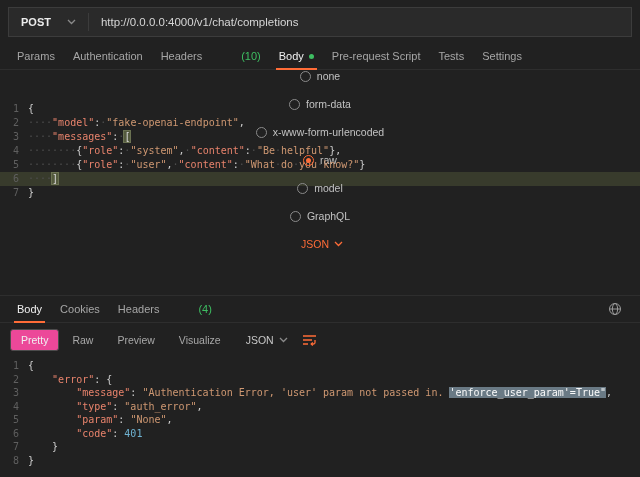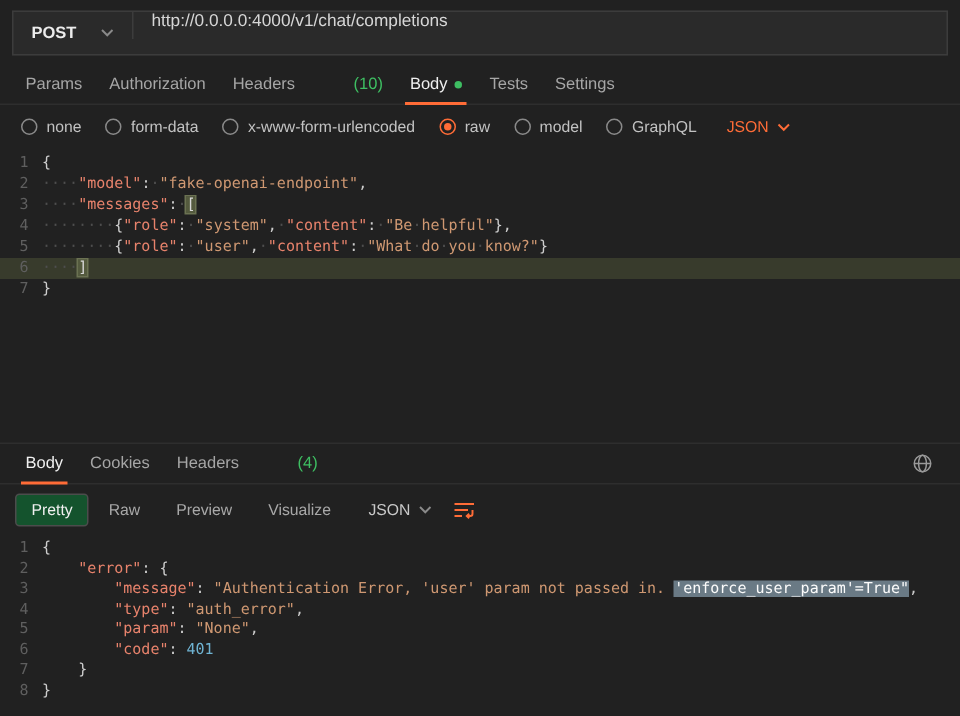--- a/index.html
+++ b/index.html
@@ -1,34 +1,34 @@
 <!DOCTYPE html>
 <html style="--accent: #ff6c37; --success: #3ebe62;"><head>
 <meta charset="utf-8">
 <style>
   * { margin:0; padding:0; box-sizing:border-box; }
   html,body { width:640px; height:477px; }
   body { background:#212121; font-family:"Liberation Sans",sans-serif; color:#c9c9c9; overflow:hidden; font-size:11px; }
   :root { --accent:#ff6c37; --success:#3ebe62; }
 
   .url-row { padding:7px 8px 6px; }
-  .url-box { display:flex; height:30px; background:#2a2a2a; border:1px solid #3c3c3c; border-radius:0; }
+  .url-box { display:flex; align-items:center; height:30px; background:#2a2a2a; border:1px solid #3c3c3c; border-radius:0; }
   .method { display:flex; align-items:center; gap:16px; padding:0 12px; color:#ececec; font-weight:bold; font-size:11px; cursor:pointer; }
   .chev { color:#8a8a8a; display:flex; }
   .url-sep { width:1px; height:18px; background:#3c3c3c; margin-right:12px; }
   .url-text { color:#d6d6d6; font-size:11.5px; }
 
   .req-tabs, .resp-tabs { display:flex; align-items:stretch; height:27px; padding:0 8px; border-bottom:1px solid #2e2e2e; }
   .tab { display:flex; align-items:center; gap:5px; padding:0 9px; color:#a6a6a6; cursor:pointer; position:relative; }
   .tab.active { color:#f0f0f0;justify-content:flex-end; }
   .tab.active::after { content:""; position:absolute; left:6px; right:6px; bottom:-1px; height:2px; background:var(--accent); }
   .count { color:var(--success);margin-left:34px; }
   .dot { width:5px; height:5px; border-radius:50%; background:var(--success); }
 
-  .body-type-row { display:flex; align-items:center; gap:16px; height:29px; padding:0 14px; }
+  .body-type-row { display:flex; align-items:center; gap:16px; height:29px; padding:0 14px;flex-direction:column; }
   .radio-opt { display:flex; align-items:center; gap:6px; cursor:pointer; color:#c2c2c2; font-size:10.5px; }
   .radio { width:11px; height:11px; border-radius:50%; border:1px solid #8a8a8a; position:relative; flex:none; }
   .radio-opt.selected .radio { border-color:var(--accent); }
   .radio-opt.selected .radio::after { content:""; position:absolute; inset:2px; border-radius:50%; background:var(--accent); }
   .lang-dd { display:flex; align-items:center; gap:5px; color:var(--accent); font-size:10.5px; margin-left:4px; cursor:pointer; }
 
   .editor { font-family:"DejaVu Sans Mono",monospace; font-size:10px; line-height:14px; padding-top:3px; overflow:hidden; }
   .editor.req { height:196px; }
   .editor.resp { height:120px; line-height:13.5px; }
   .code-line { display:flex; }
@@ -42,21 +42,21 @@
   .tok-w { color:#4e4e4e; }
   .tok-hl { background:#6a7a85; color:#fbfbfb; }
   .tok-selbox { color:#d8d8d8; background:#545a3e; outline:1px solid #6b7252; }
 
   .resp-tabs { border-top:1px solid #2e2e2e; height:28px; }
   .resp-right { margin-left:auto; display:flex; align-items:center; gap:10px; padding-right:10px; }
   .icon-btn { display:flex; align-items:center; cursor:pointer; }
 
   .resp-toolbar { display:flex; align-items:center; height:33px; padding:0 10px; gap:2px; }
   .view-tab { padding:4px 10px; color:#a8a8a8; cursor:pointer; font-size:10.5px; border:1px solid transparent; border-radius:3px; }
-  .view-tab.active { background:#14532d; border-color:#4c4c4c; color:#f0f0f0; }
+  .view-tab.active { background:#ec4899; border-color:#4c4c4c; color:#f0f0f0; }
   .resp-lang { display:flex; align-items:center; gap:5px; color:#c9c9c9; margin-left:12px; font-size:10.5px; cursor:pointer; }
   .wrap-btn { margin-left:12px; }
 </style>
 </head>
 <body>
 
 <div class="app">
 
   <div class="url-row">
     <div class="url-box">
@@ -71,29 +71,32 @@
       <div class="url-sep"></div>
       <div class="url-text">http://0.0.0.0:4000/v1/chat/completions</div>
     </div>
   </div>
 
   <div class="req-tabs">
     <div class="tab">
         <span>Params</span>
       </div>
     <div class="tab">
-        <span>Authorization</span>
+        <span>Authentication</span>
       </div>
     <div class="tab">
         <span>Headers</span>
         <span class="count">(10)</span>
       </div>
     <div class="tab active">
         <span>Body</span>
         <span class="dot"></span>
+      </div>
+    <div class="tab">
+        <span>Pre-request Script</span>
       </div>
     <div class="tab">
         <span>Tests</span>
       </div>
     <div class="tab">
         <span>Settings</span>
       </div>
   </div>
 
   <div class="body-type-row">

